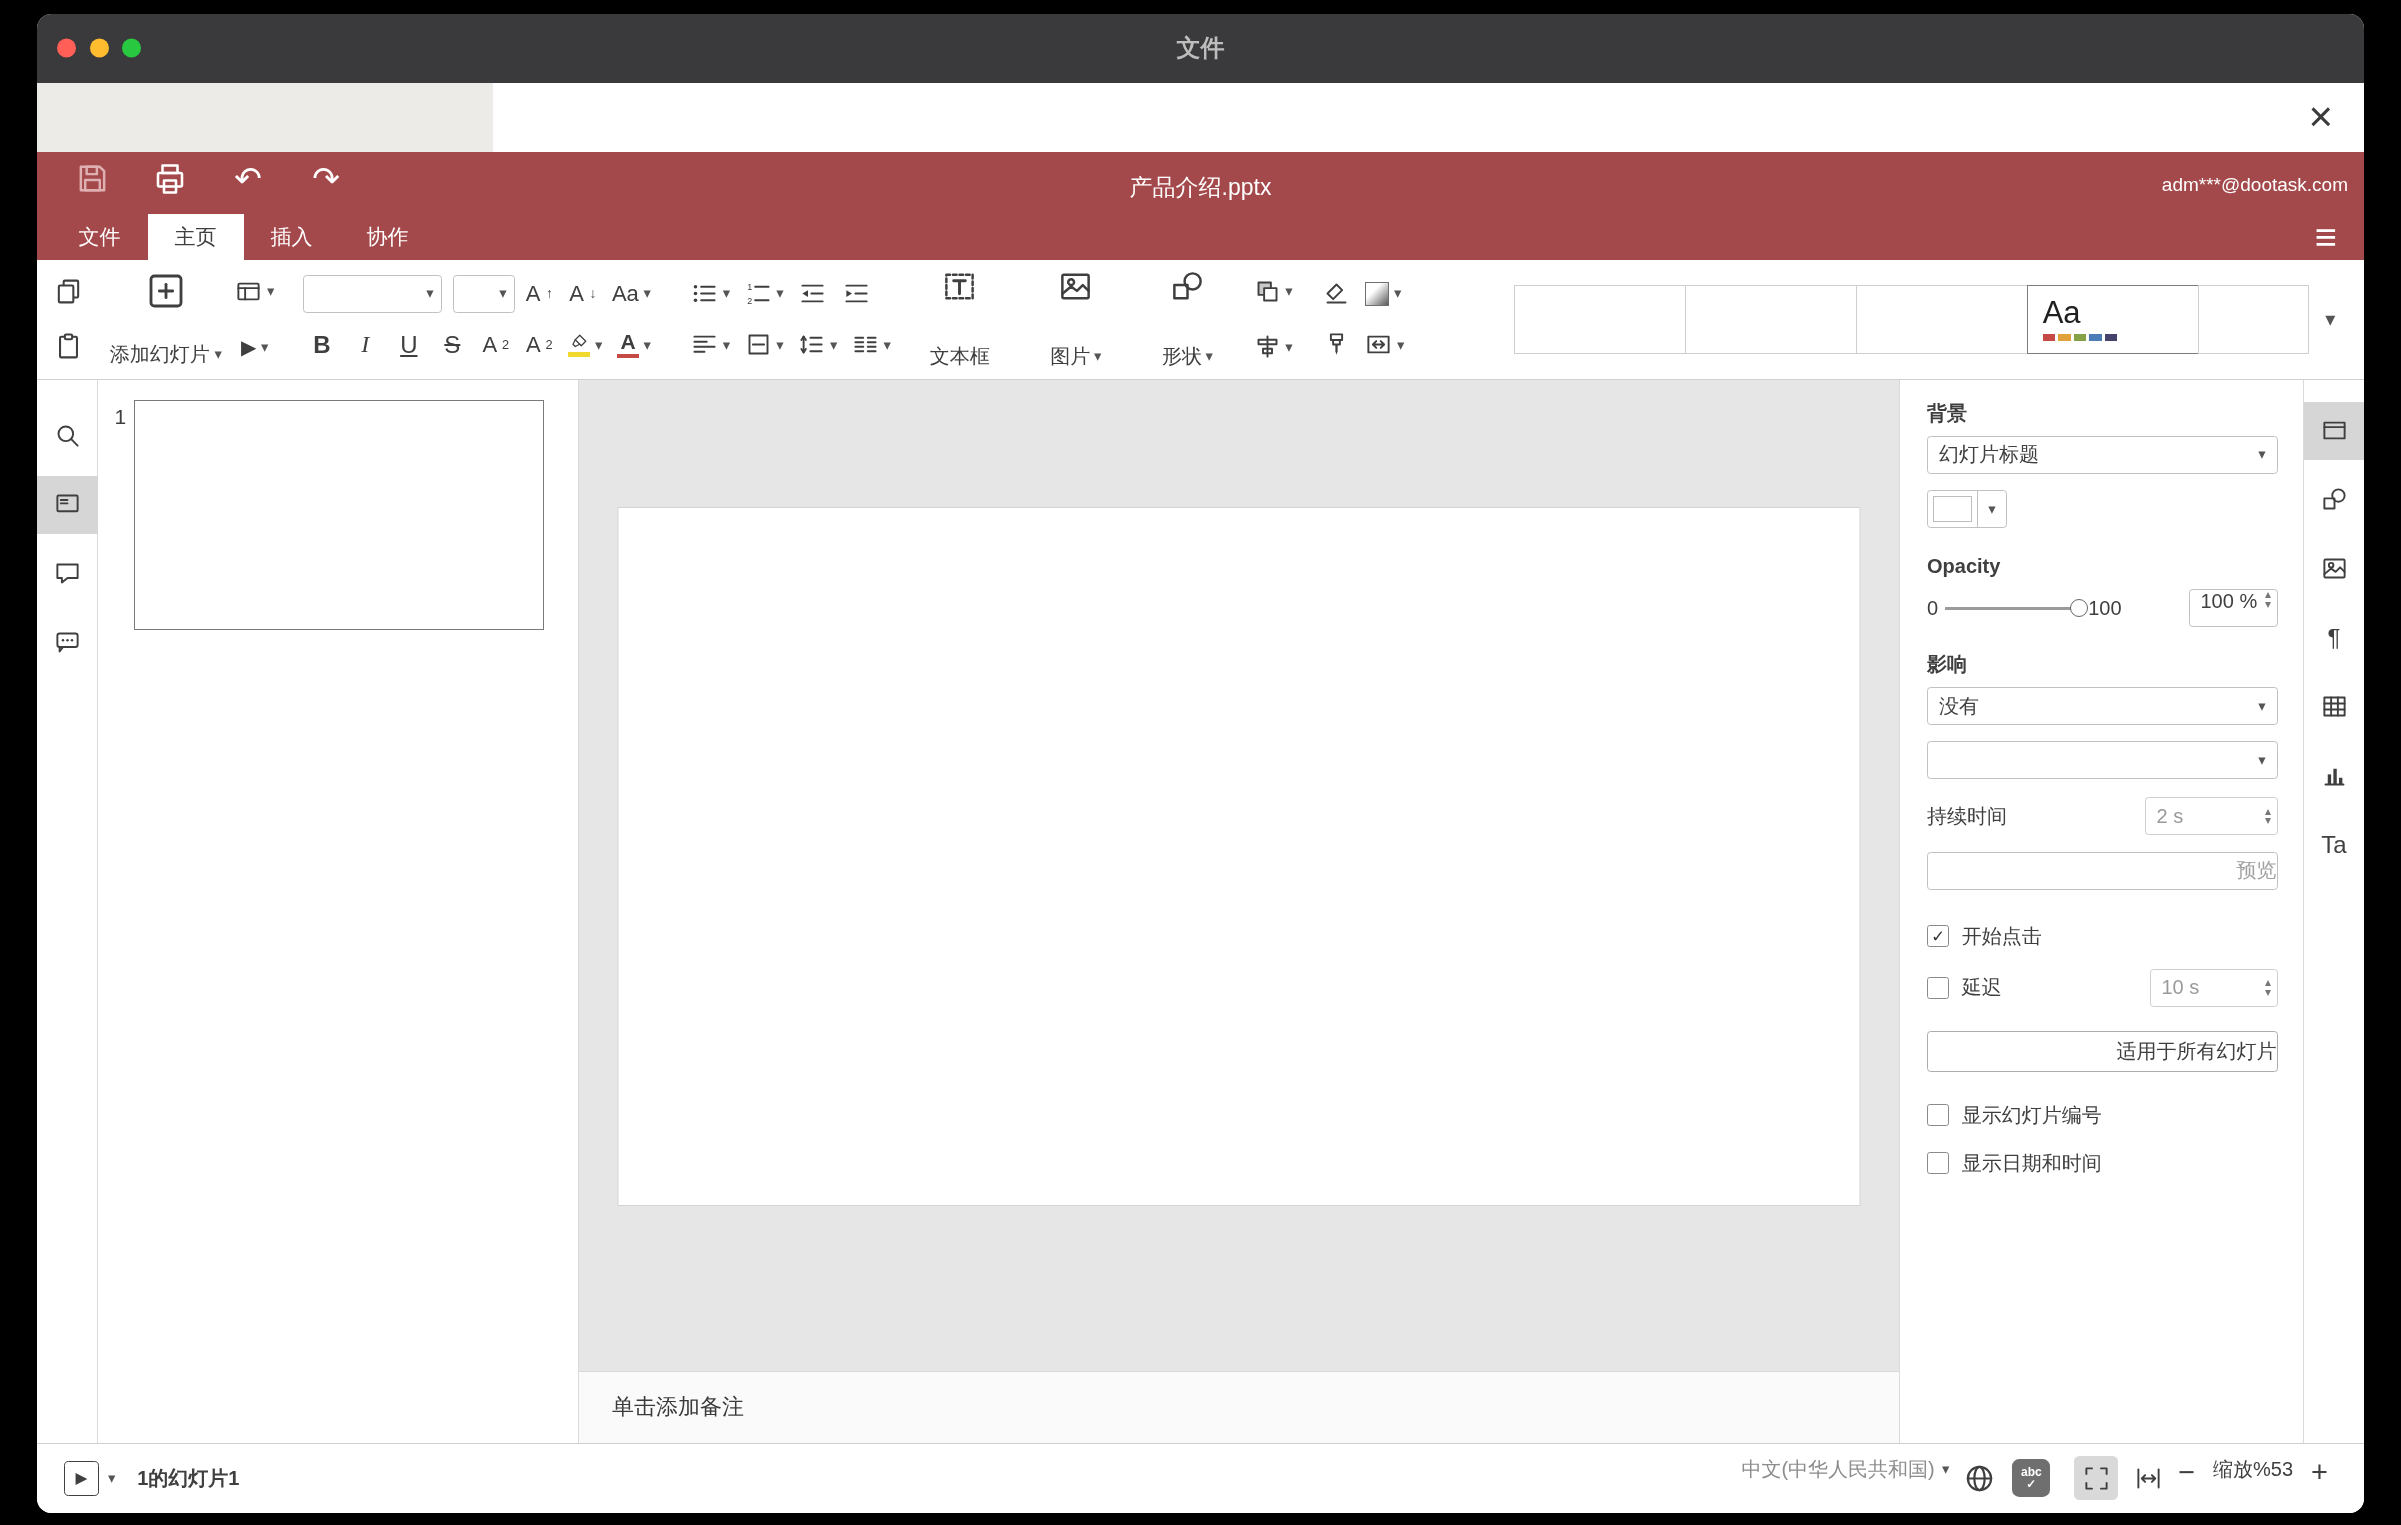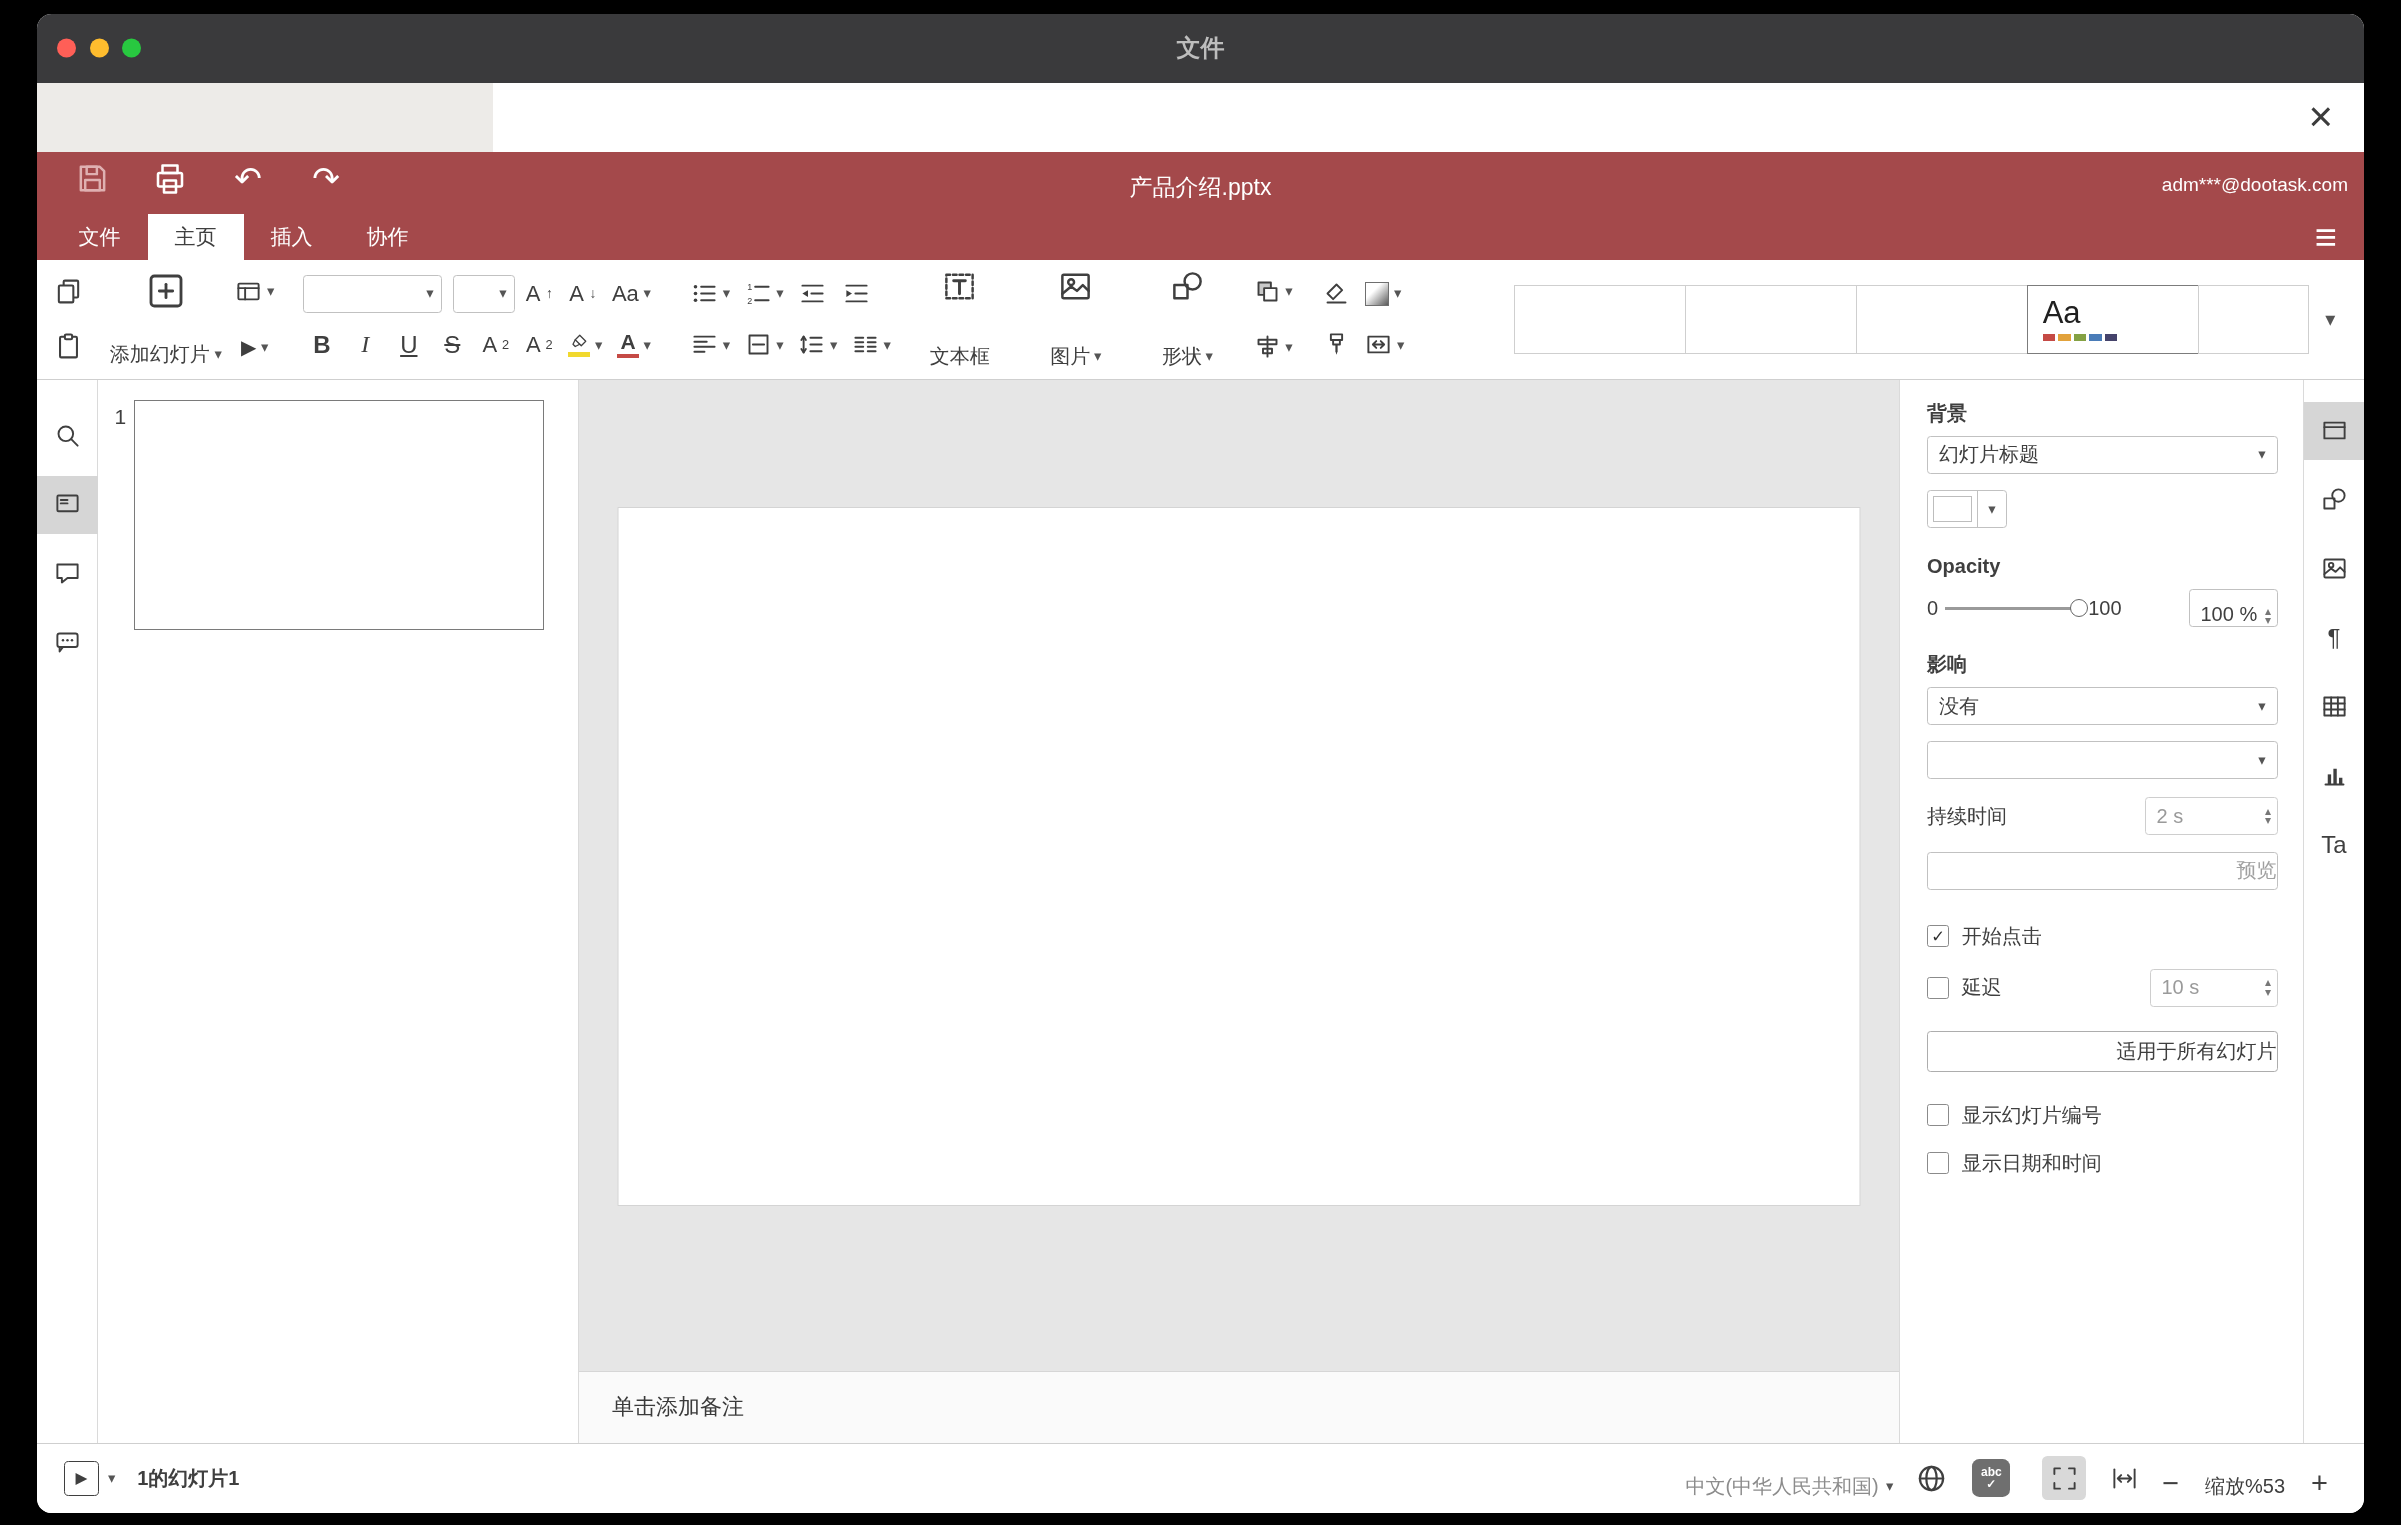--- a/index.html
+++ b/index.html
@@ -85,41 +85,41 @@
   .rp-label{font-weight:bold;margin-bottom:9px;}
   .rp-select{height:38px;border:0.9px solid #c1c1c1;border-radius:3.6px;display:flex;align-items:center;padding:0 11px;background:#fff;justify-content:space-between;}
   .swatchbox{width:80px;height:38px;border:0.9px solid #c1c1c1;border-radius:3.6px;display:flex;overflow:hidden;margin:16.4px 0 27px;}
   .swatch{flex:1;background:#fff;border-right:0.9px solid #c1c1c1;margin:4.6px;border:0.9px solid #bdbdbd;}
   .swatch-chev{width:29px;display:flex;align-items:center;justify-content:center;border-left:0.9px solid #c1c1c1;}
   .sliderrow{display:flex;align-items:center;margin:11px 0 24px;}
   .s-min{margin-right:7.3px;} .s-max{margin-left:1.8px;}
   .slider{position:relative;width:141px;height:20px;}
   .slider .track{position:absolute;left:0;right:0;top:9px;height:2.7px;background:#9a9a9a;}
   .slider .knob{position:absolute;right:-1.8px;top:0.9px;width:18px;height:18px;border-radius:50%;background:#fff;border:1.8px solid #666;}
-  .spinbox{margin-left:auto;width:89px;height:38px;border:0.9px solid #c1c1c1;border-radius:3.6px;display:flex;align-items:flex-end;padding:0 5.5px 0 11px;justify-content:space-between;}
+  .spinbox{margin-left:auto;width:89px;height:38px;border:0.9px solid #c1c1c1;border-radius:3.6px;display:flex;align-items:flex-start;padding:0 5.5px 0 11px;justify-content:space-between;}
   .spin{display:flex;flex-direction:column;line-height:0.8;font-size:12px;color:#777;}
   .rp-row{display:flex;align-items:center;}
   .rp-input{width:133px;height:38px;border:0.9px solid #cecece;border-radius:3.6px;display:flex;align-items:center;justify-content:space-between;padding:0 5.5px 0 11px;color:#9a9a9a;margin-left:auto;}
   .rp-btn{width:100%;height:38px;border:0.9px solid #c1c1c1;border-radius:3.6px;background:#fff;font-size:20px;color:#a0a0a0;text-align:right;}
   .rp-btn.on{color:#3f3f3f;border-color:#adadad;height:41px;}
   .cbrow{display:flex;align-items:center;gap:12.8px;}
   .cb{width:22px;height:22px;border:1.8px solid #8b8b8b;border-radius:2.7px;background:#fff;display:flex;align-items:center;justify-content:center;font-size:16.4px;color:#2f2f2f;flex:0 0 auto;}
   .cb .tk{visibility:hidden;} .cb.checked .tk{visibility:visible;}
 
   
   .rightrail{width:61px;border-left:0.9px solid #dadada;background:#fff;display:flex;flex-direction:column;align-items:center;padding-top:22px;}
   .rr-item{width:61px;height:58px;display:flex;align-items:center;justify-content:center;margin-bottom:11px;background:none;border:none;color:#3f3f3f;font-size:24px;}
   .rr-item.active{background:#d6d6d6;}
 
   
   .statusbar{height:70px;border-top:0.9px solid #cfcfcf;background:#fff;display:flex;align-items:center;padding:0 36px 0 27px;font-size:20px;color:#3f3f3f;flex:0 0 auto;}
   .sb-play{width:35px;height:35px;border:1.8px solid #3f3f3f;border-radius:4.6px;display:flex;align-items:center;justify-content:center;font-size:15.5px;background:#fff;}
   .sb-left{display:flex;align-items:center;gap:9px;}
   .sb-info{margin-left:12.8px;font-weight:bold;}
-  .sb-right{margin-left:auto;display:flex;align-items:flex-end;gap:16px;}
+  .sb-right{margin-left:auto;display:flex;align-items:flex-start;gap:8px;}
   .sb-lang{color:#8c8c8c;display:flex;align-items:center;gap:7.3px;}
   .spellbox{width:38px;height:38px;border-radius:7.3px;background:#6f6f6f;color:#fff;display:flex;flex-direction:column;align-items:center;justify-content:center;font-size:12px;line-height:1;font-weight:bold;}
   .fitbtn{width:44px;height:44px;border:none;border-radius:5.5px;background:none;display:flex;align-items:center;justify-content:center;}
   .fitbtn.active{background:#d9d9d9;}
   .zoomtxt{min-width:100px;text-align:center;}
   .pm{font-size:29px;background:none;border:none;color:#3f3f3f;}
 </style>
 </head>
 <body>
 

